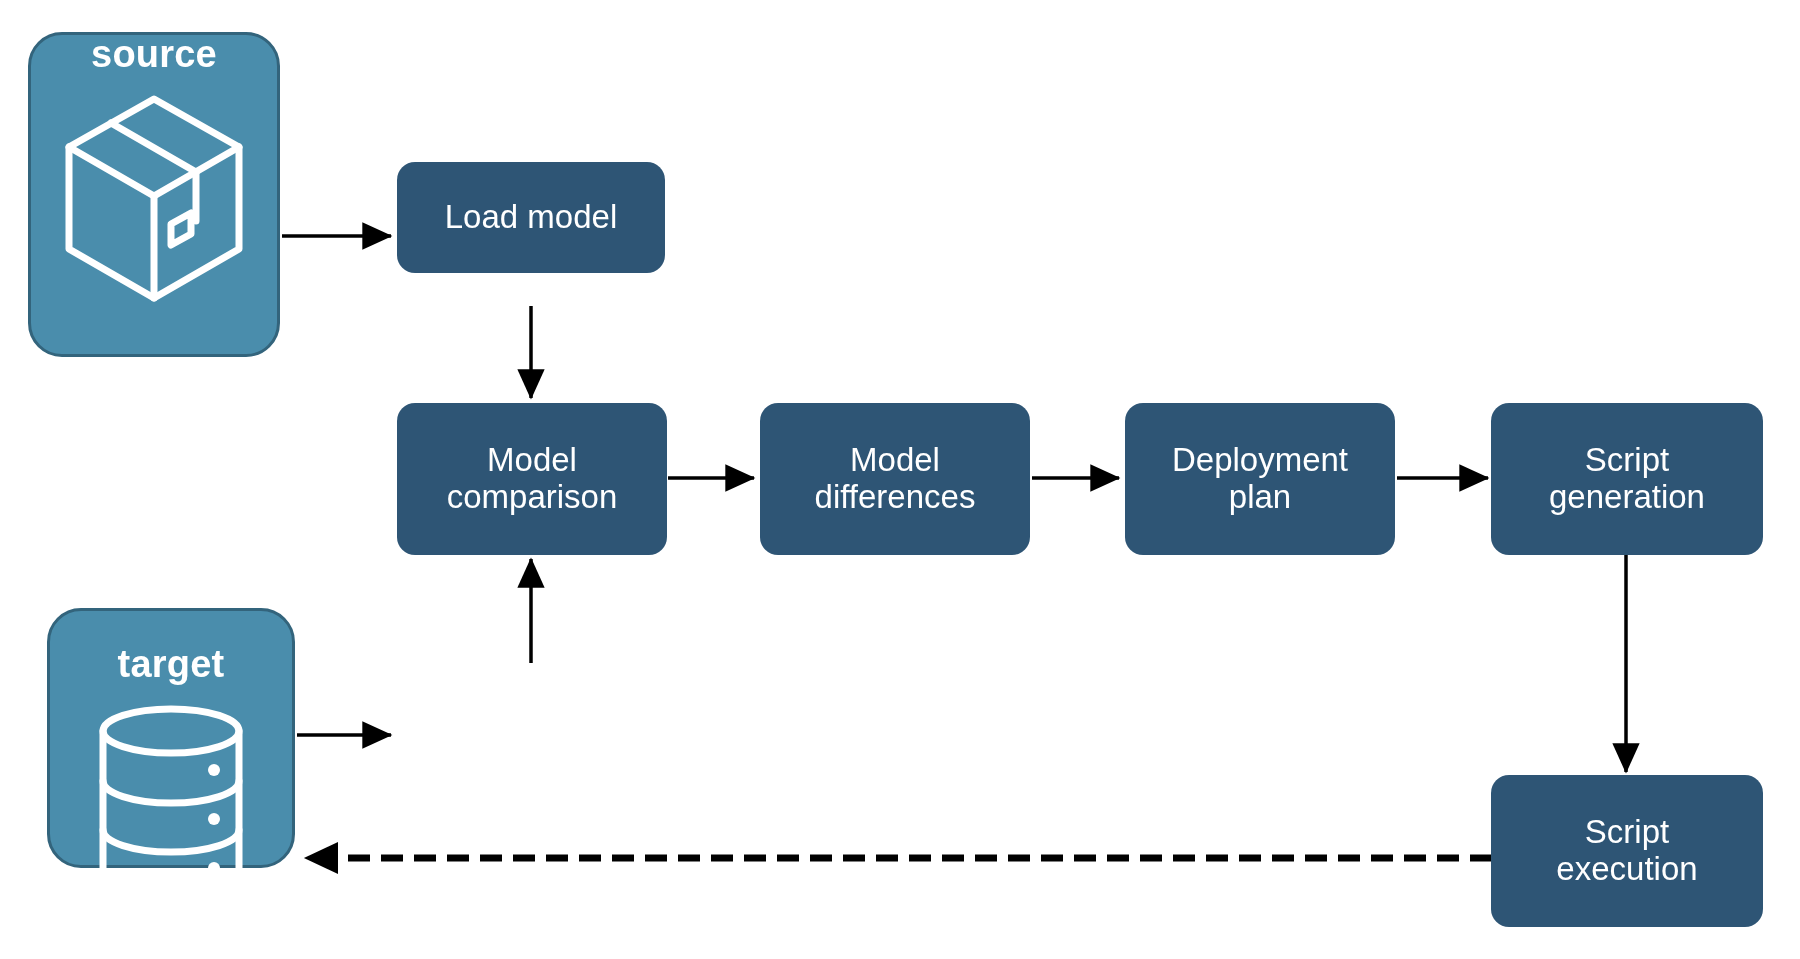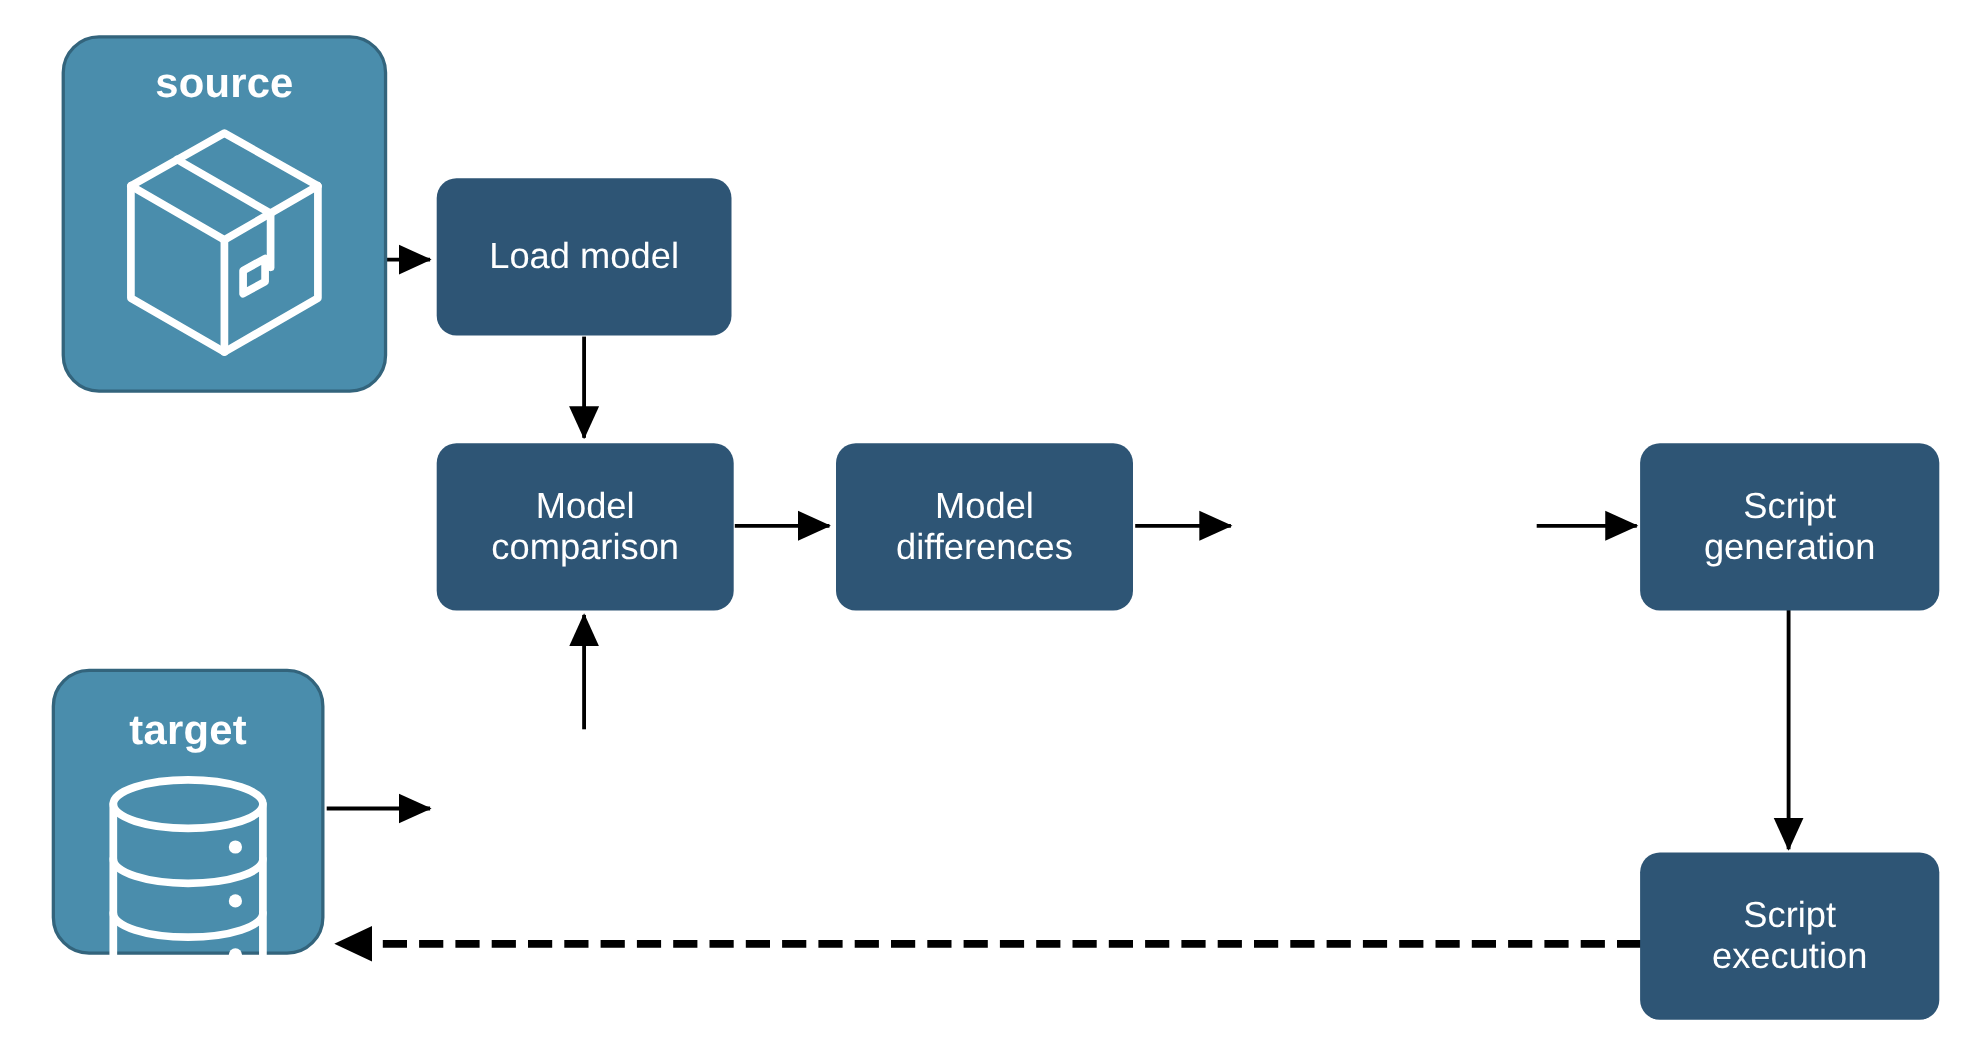--- a/index.html
+++ b/index.html
@@ -98,21 +98,21 @@
 
     <line x1="1626" y1="551" x2="1626" y2="772" stroke="#000000" stroke-width="3.5" marker-end="url(#arrow)"></line>
 
     <line x1="1492" y1="858" x2="306" y2="858" stroke="#000000" stroke-width="7" stroke-dasharray="22 11" marker-end="url(#arrow-fat)"></line>
 
     <line x1="297" y1="735" x2="391" y2="735" stroke="#000000" stroke-width="3.5" marker-end="url(#arrow)"></line>
 
     <line x1="531" y1="663" x2="531" y2="559" stroke="#000000" stroke-width="3.5" marker-end="url(#arrow)"></line>
   </svg>
 
-  <div class="endpoint" style="left:28px; top:32px; width:296px; height:325px; padding-top:22px;margin-left:28px;">
+  <div class="endpoint" style="left:28px; top:32px; width:252px; height:325px; ">
     <div class="endpoint-label">source</div>
     <span class="endpoint-icon" style="margin-top:18px;">
       <svg width="190" height="215" viewBox="0 0 190 215" xmlns="http://www.w3.org/2000/svg">
         <g fill="none" stroke="#ffffff" stroke-width="7" stroke-linejoin="round" stroke-linecap="round">
 
           <path d="M95 8 L180 56 L180 158 L95 207 L10 158 L10 56 Z"></path>
 
           <path d="M10 56 L95 105 L180 56"></path>
 
           <path d="M95 105 L95 207"></path>
@@ -145,34 +145,38 @@
         </g>
         <g fill="#ffffff">
           <circle cx="123" cy="67" r="6"></circle>
           <circle cx="123" cy="116" r="6"></circle>
           <circle cx="123" cy="165" r="6"></circle>
         </g>
       </svg>
     </span>
   </div>
 
-  <div class="process" style="left:397px; top:162px; width:268px; height:143px;">
+  <div class="process" style="left:397px; top:162px; width:268px; height:111px;">
     <span class="process-label">Load model</span>
   </div>
 
   <div class="process" style="left:397px; top:403px; width:270px; height:152px;">
     <span class="process-label">Model
 comparison</span>
   </div>
 
   <div class="process" style="left:760px; top:403px; width:270px; height:152px;">
     <span class="process-label">Model
 differences</span>
   </div>
 
+  <div class="process" style="left:1125px; top:403px; width:270px; height:152px;">
+    <span class="process-label">Deployment
+plan</span>
+  </div>
 
   <div class="process" style="left:1491px; top:403px; width:272px; height:152px;">
     <span class="process-label">Script
 generation</span>
   </div>
 
   <div class="process" style="left:1491px; top:775px; width:272px; height:152px;">
     <span class="process-label">Script
 execution</span>
   </div>

